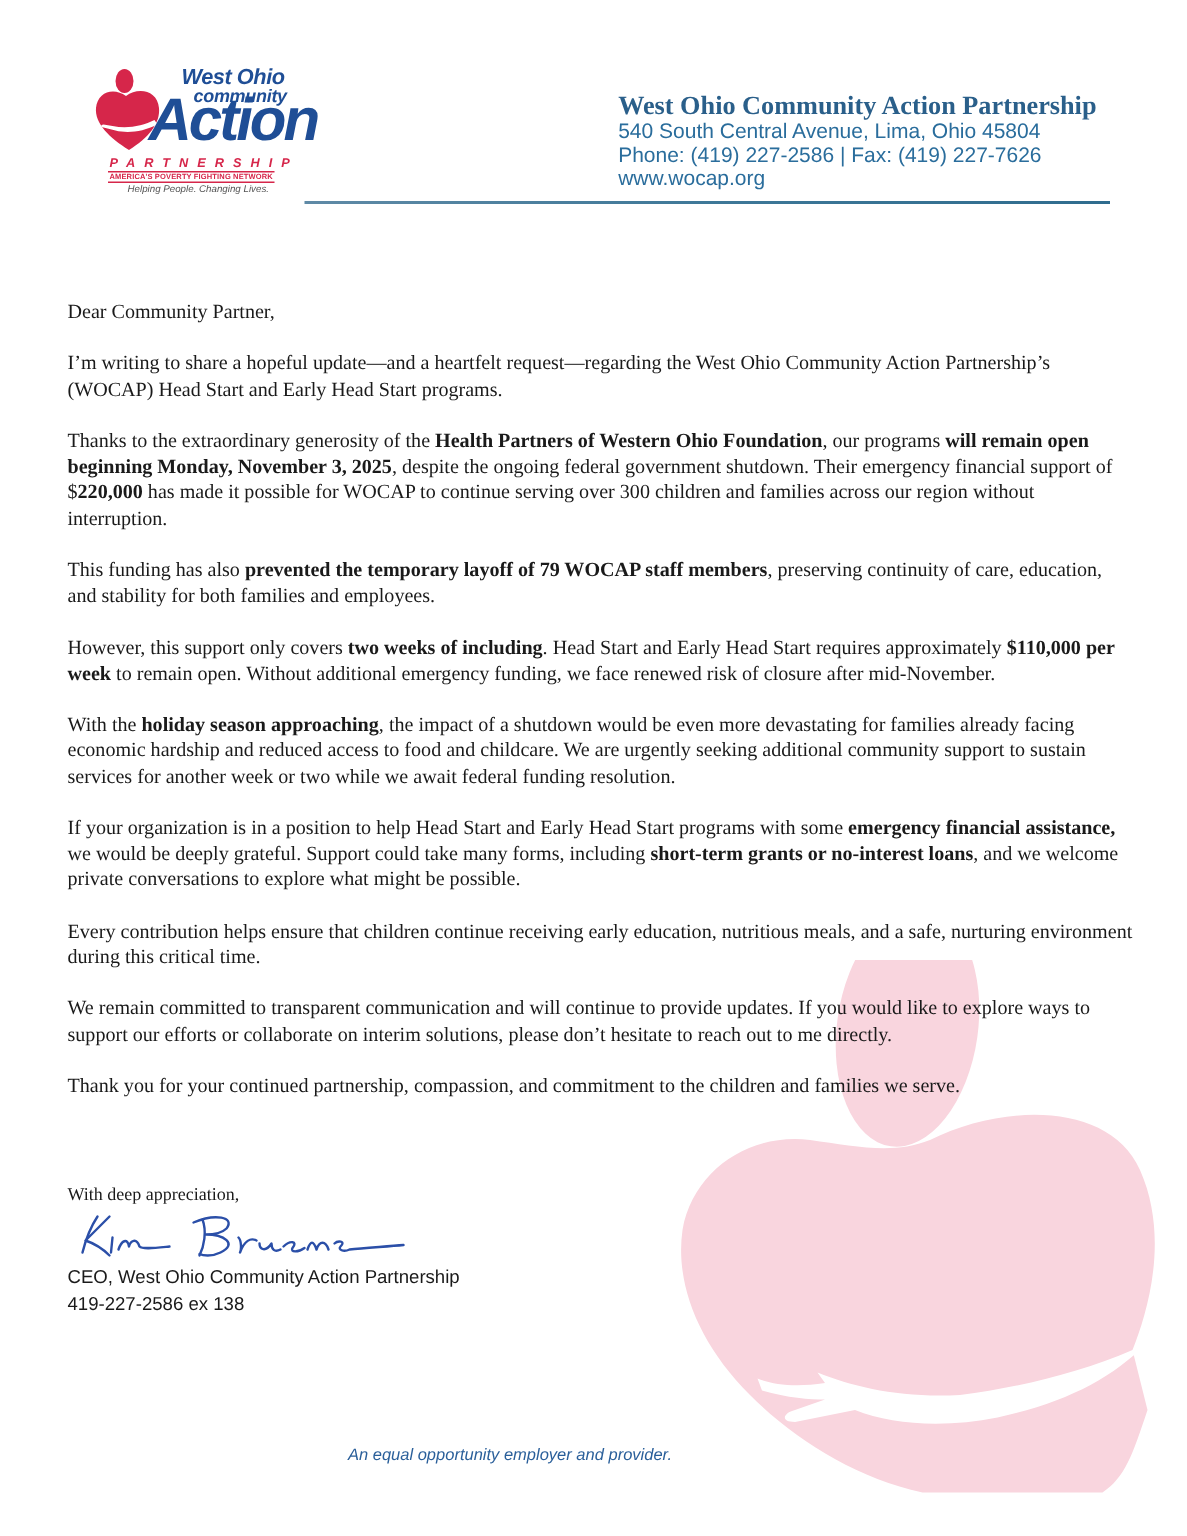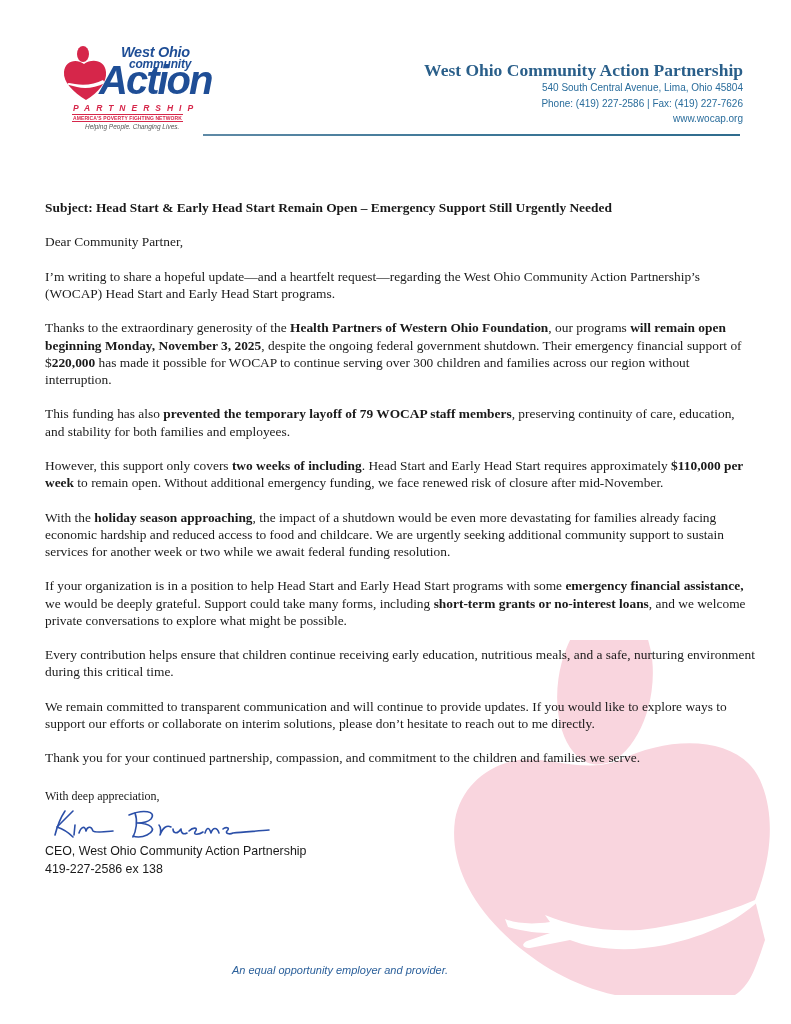--- a/index.html
+++ b/index.html
@@ -13,23 +13,23 @@
   .logo { position: absolute; left: 55px; top: 42px; width: 160px; height: 105px; z-index: 2; }
   .logo-heart { position: absolute; left: 4px; top: 4px; width: 50px; height: 56px; }
   .logo-west { position: absolute; left: 66px; top: 2px; font-family: "Liberation Sans", sans-serif; font-weight: bold; font-style: italic; font-size: 14.5px; color: #1f4e96; letter-spacing: -0.3px; }
   .logo-community { position: absolute; left: 74px; top: 15px; font-family: "Liberation Sans", sans-serif; font-weight: bold; font-style: italic; font-size: 12px; color: #1f4e96; letter-spacing: -0.2px; }
   .logo-action { position: absolute; left: 44px; top: 18px; font-family: "Liberation Sans", sans-serif; font-weight: bold; font-style: italic; font-size: 40px; color: #1f4e96; letter-spacing: -2px; line-height: 1; text-align: center; }
   .logo-partnership { position: absolute; left: 18px; top: 61px; font-family: "Liberation Sans", sans-serif; font-weight: bold; font-style: italic; font-size: 8.5px; color: #d6264a; letter-spacing: 6px; }
   .logo-network { position: absolute; left: 17px; top: 72px; font-family: "Liberation Sans", sans-serif; font-weight: bold; font-size: 5px; color: #d6264a; letter-spacing: 0.1px; border-top: 1px solid #d6264a; border-bottom: 1px solid #d6264a; padding: 0 1px; white-space: nowrap; }
   .logo-tagline { position: absolute; left: 30px; top: 81px; font-family: "Liberation Sans", sans-serif; font-style: italic; font-size: 6.5px; color: #555; white-space: nowrap; }
 
   
-  .letterhead { position: absolute; right: 48px; top: 60px; text-align: right; z-index: 2; }
+  .letterhead { position: absolute; right: 60px; top: 60px; text-align: left; z-index: 2; }
   .lh-name { font-family: "Liberation Serif", serif; font-weight: bold; font-size: 17.5px; color: #2a5f8a; line-height: 20px; }
-  .lh-line { font-family: "Liberation Sans", sans-serif; font-size: 10px; color: #2a6d9c; line-height: 15.5px; }
+  .lh-line { font-family: "Liberation Sans", sans-serif; font-size: 14px; color: #2a6d9c; line-height: 15.5px; }
   .lh-rule { position: absolute; left: 203px; top: 134px; width: 537px; height: 2px; background: linear-gradient(90deg, #5f8aa6, #3e7898, #2f6c8e); z-index: 2; }
 
   
   .content { position: absolute; left: 45px; top: 199px; width: 712px; z-index: 2; font-size: 13.4px; line-height: 17.2px; }
   .content p { margin-bottom: 17.2px; }
   .content b { font-weight: bold; }
   .subject { font-weight: bold; }
 
   .signature { position: absolute; left: 45px; top: 788px; z-index: 2; }
   .closing { font-size: 12px; line-height: 17px; }
@@ -69,21 +69,20 @@
 
 <div class="letterhead">
   <div class="lh-name">West Ohio Community Action Partnership</div>
   <div class="lh-line">540 South Central Avenue, Lima, Ohio 45804</div>
   <div class="lh-line">Phone: (419) 227-2586 | Fax: (419) 227-7626</div>
   <div class="lh-line">www.wocap.org</div>
 </div>
 <div class="lh-rule"></div>
 
 <div class="content">
-  <p class="subject">Subject: Head Start &amp; Early Head Start Remain Open – Emergency Support Still Urgently Needed</p>
   <p>Dear Community Partner,</p>
   <div id="paragraphs">
       <p><span>I’m writing to share a hopeful update—and a heartfelt request—regarding the West Ohio Community Action Partnership’s (WOCAP) Head Start and Early Head Start programs.</span></p>
       <p><span>Thanks to the extraordinary generosity of the </span><b>Health Partners of Western Ohio Foundation</b><span>, our programs </span><b>will remain open beginning Monday, November 3, 2025</b><span>, despite the ongoing federal government shutdown. Their emergency financial support of $</span><b>220,000</b><span> has made it possible for WOCAP to continue serving over 300 children and families across our region without interruption.</span></p>
       <p><span>This funding has also </span><b>prevented the temporary layoff of 79 WOCAP staff members</b><span>, preserving continuity of care, education, and stability for both families and employees.</span></p>
       <p><span>However, this support only covers </span><b>two weeks of including</b><span>. Head Start and Early Head Start requires approximately </span><b>$110,000 per week</b><span> to remain open. Without additional emergency funding, we face renewed risk of closure after mid-November.</span></p>
       <p><span>With the </span><b>holiday season approaching</b><span>, the impact of a shutdown would be even more devastating for families already facing economic hardship and reduced access to food and childcare. We are urgently seeking additional community support to sustain services for another week or two while we await federal funding resolution.</span></p>
       <p><span>If your organization is in a position to help Head Start and Early Head Start programs with some </span><b>emergency financial assistance,</b><span> we would be deeply grateful. Support could take many forms, including </span><b>short-term grants or no-interest loans</b><span>, and we welcome private conversations to explore what might be possible.</span></p>
       <p><span>Every contribution helps ensure that children continue receiving early education, nutritious meals, and a safe, nurturing environment during this critical time.</span></p>
       <p><span>We remain committed to transparent communication and will continue to provide updates. If you would like to explore ways to support our efforts or collaborate on interim solutions, please don’t hesitate to reach out to me directly.</span></p>

